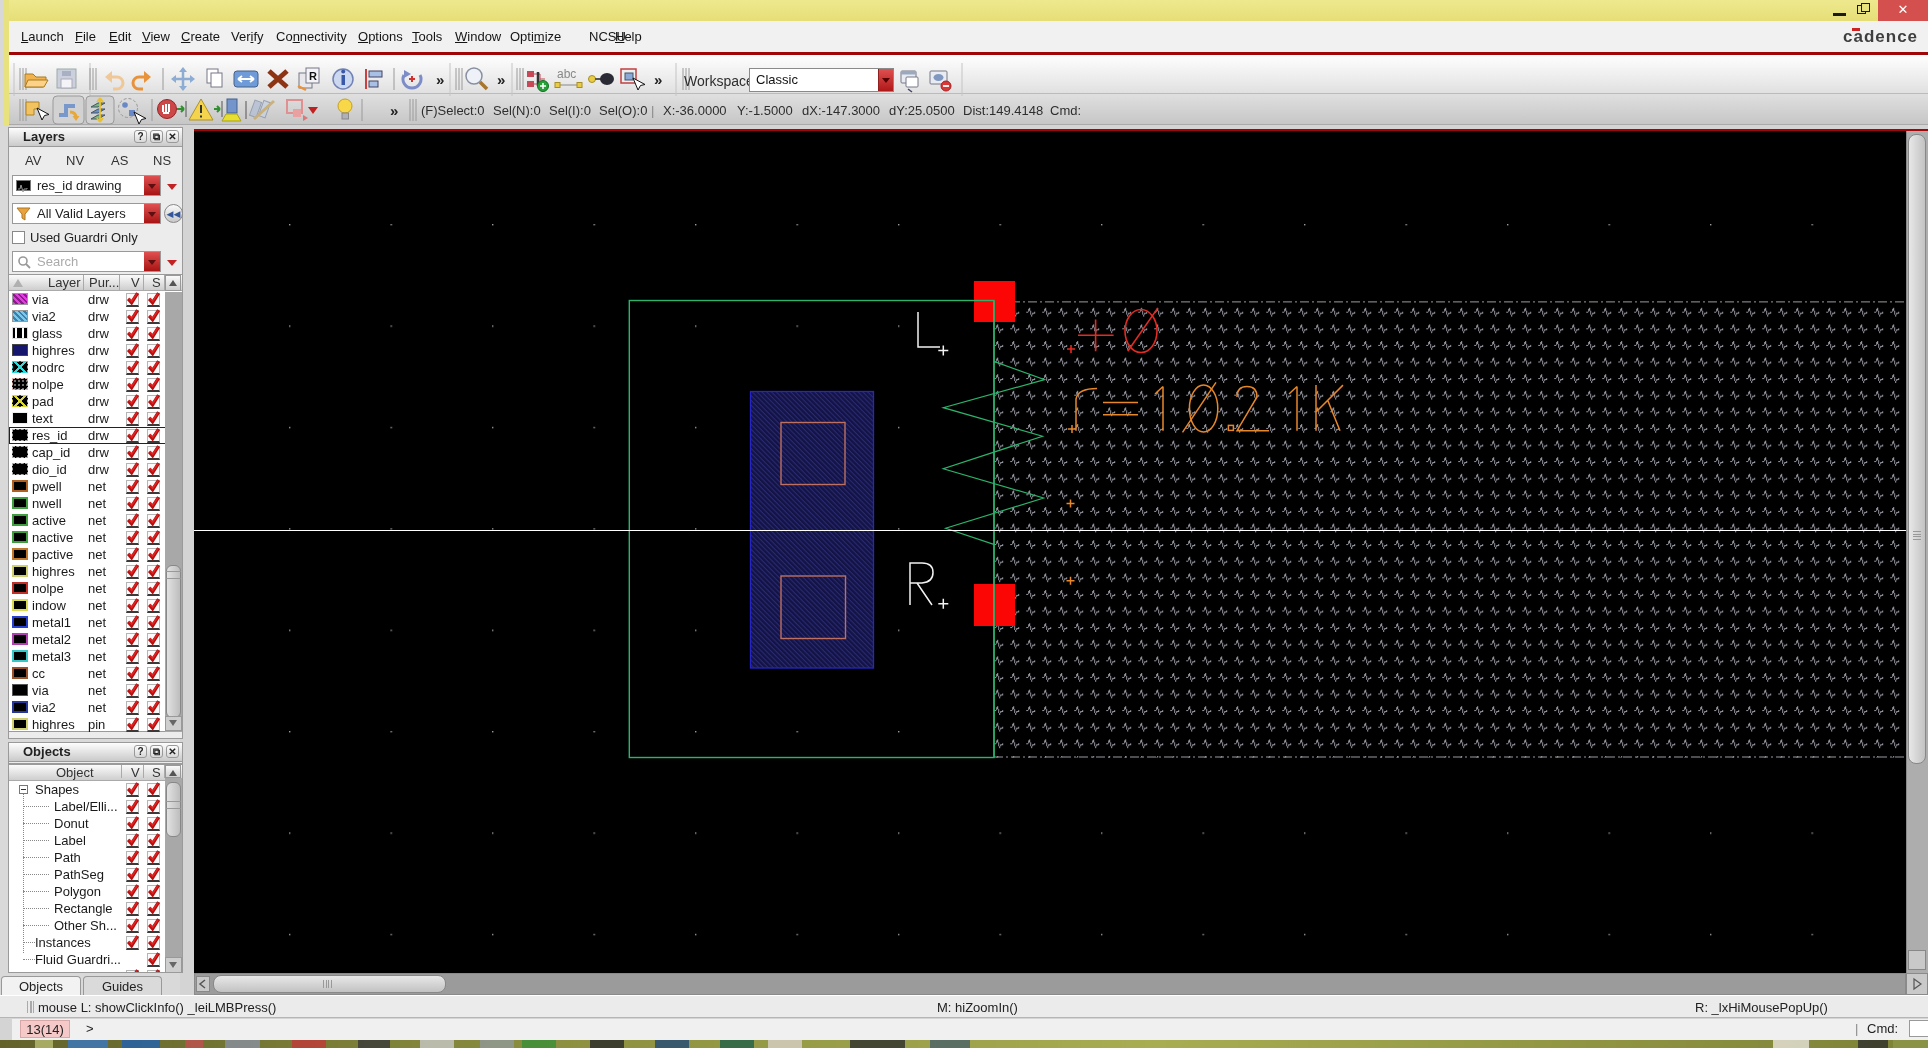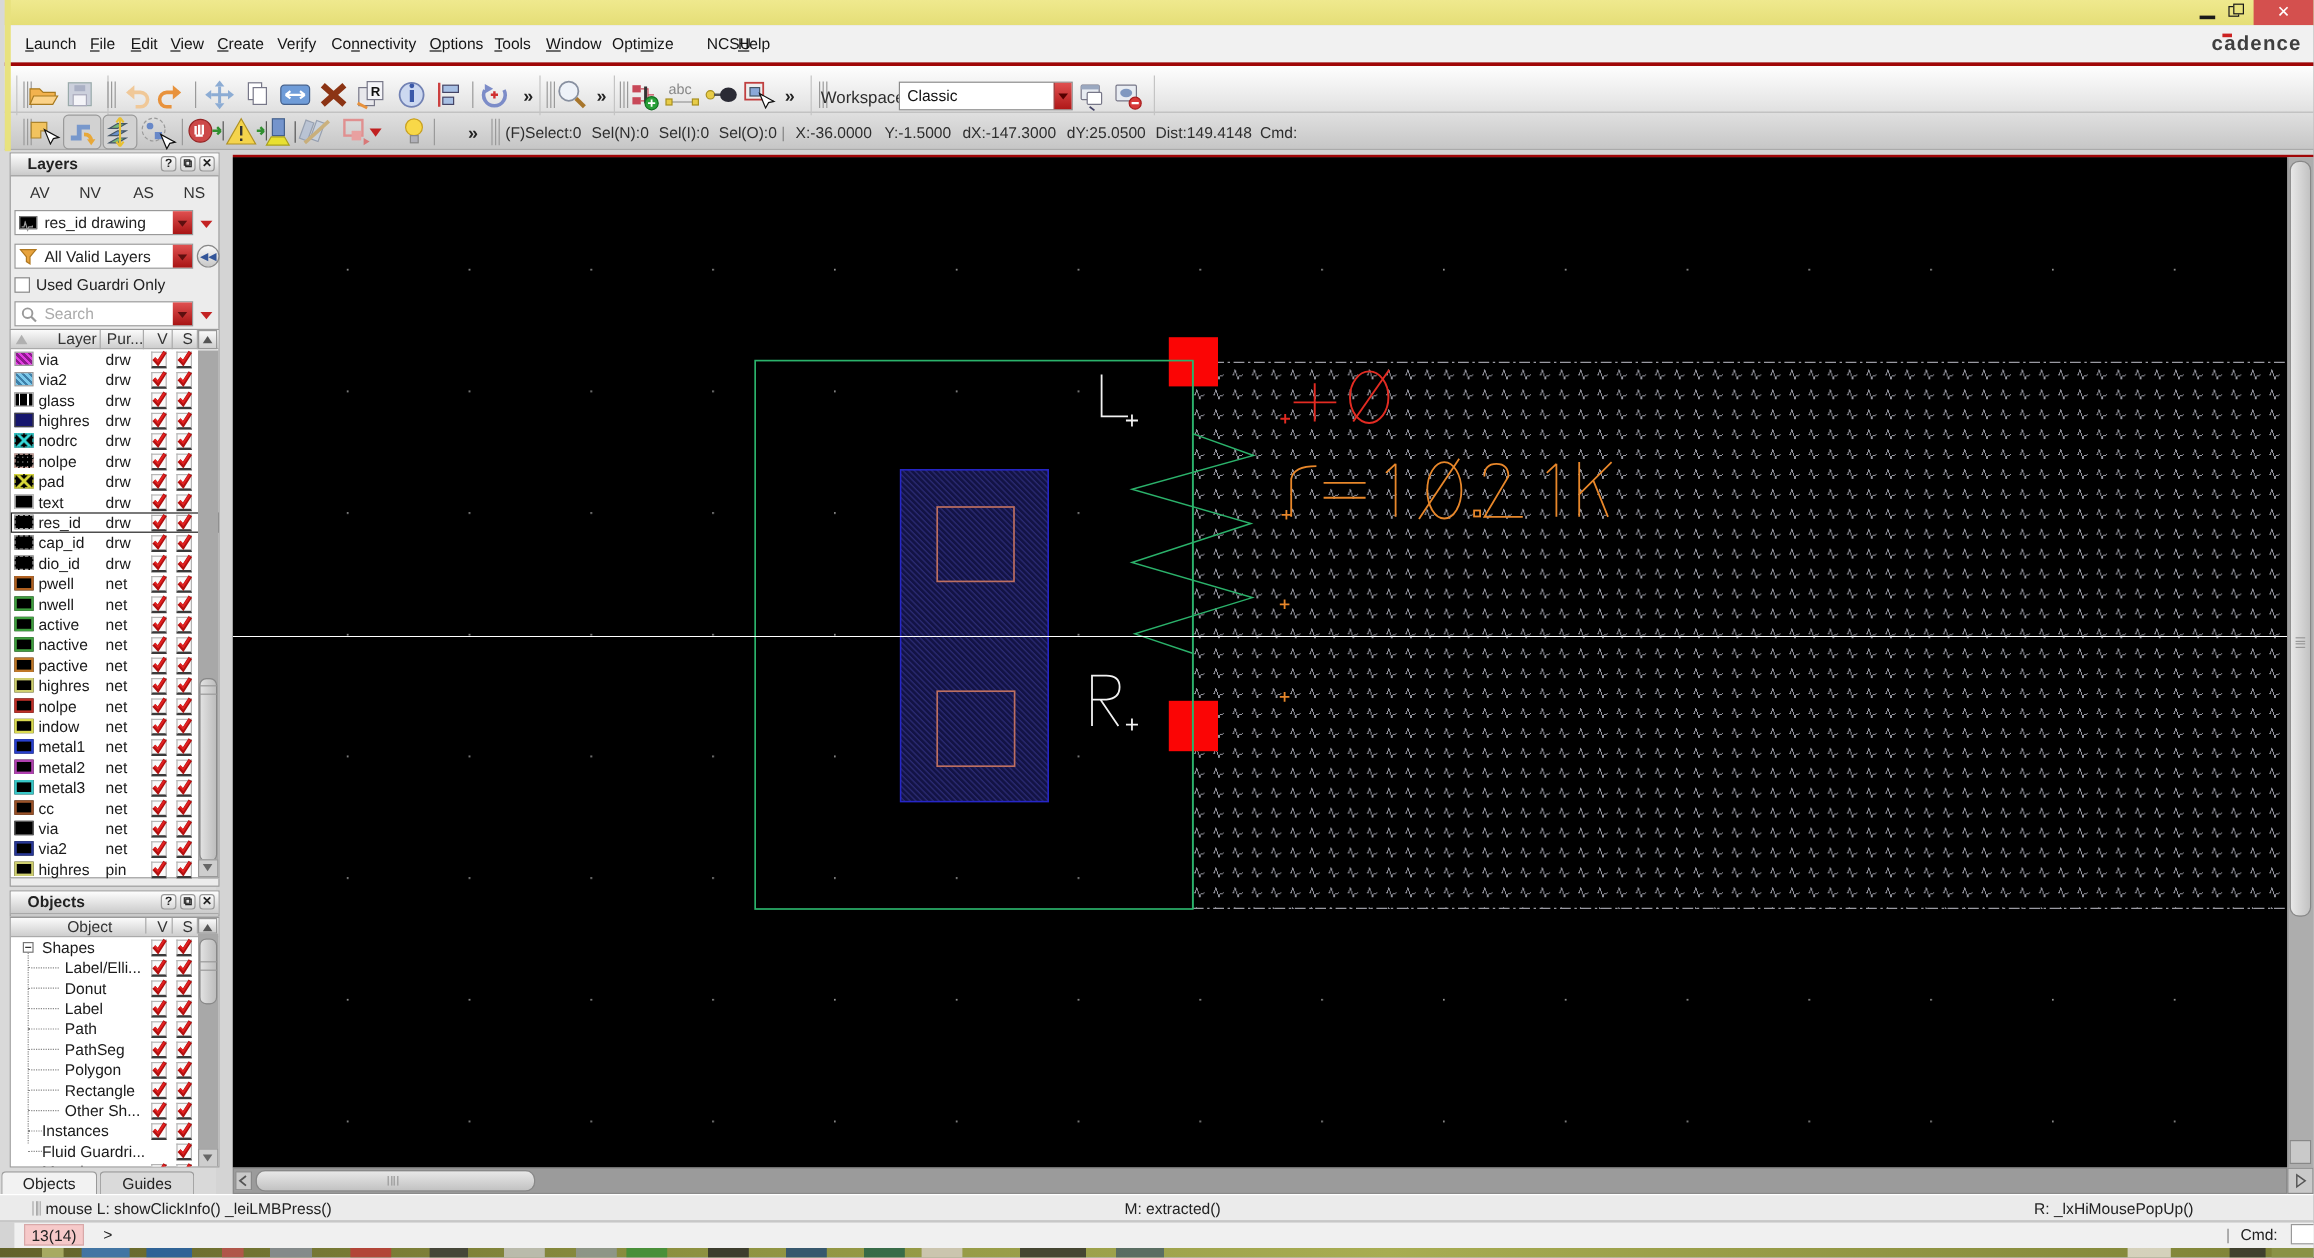--- a/index.html
+++ b/index.html
@@ -1031,21 +1031,21 @@
 </div>
 <div class="a" id="corner"><svg width="20" height="20">
         <path d="M7,5 L14,10 L7,15 Z" fill="none" stroke="#555" stroke-width="1.2"></path>
       </svg></div>
 
 <div class="a" id="status1">
  <div class="a" style="left:27px;top:5px;width:7px;height:12px;border-left:1px solid #aaa;border-right:1px solid #aaa">
         <div style="width:2px;height:12px;margin-left:2px;border-left:1px solid #aaa;border-right:1px solid #aaa"></div>
       </div>
       <span class="a" style="left:38px;top:4px">mouse L: showClickInfo() _leiLMBPress()</span>
- <span class="a" style="left:937px;top:4px">M: extracted()</span>
+ <span class="a" style="left:937px;top:4px">M: hiZoomIn()</span>
  <span class="a" style="left:1695px;top:4px">R: _lxHiMousePopUp()</span>
 </div>
 <div class="a" id="status2">
  <div class="a" style="left:8px;top:1px;width:50px;height:18px;background:#f6c9c9;border:1px solid #d8a8a8;text-align:center;line-height:17px">13(14)</div>
  <span class="a" style="left:74px;top:2px">&gt;</span>
  <span class="a" style="left:1843px;top:2px;color:#888">|</span>
  <span class="a" style="left:1855px;top:2px">Cmd:</span>
  <div class="a" style="left:1897px;top:1px;width:23px;height:17px;background:#fff;border:1px solid #999"></div>
 </div>
 <div class="a" id="taskbar">

